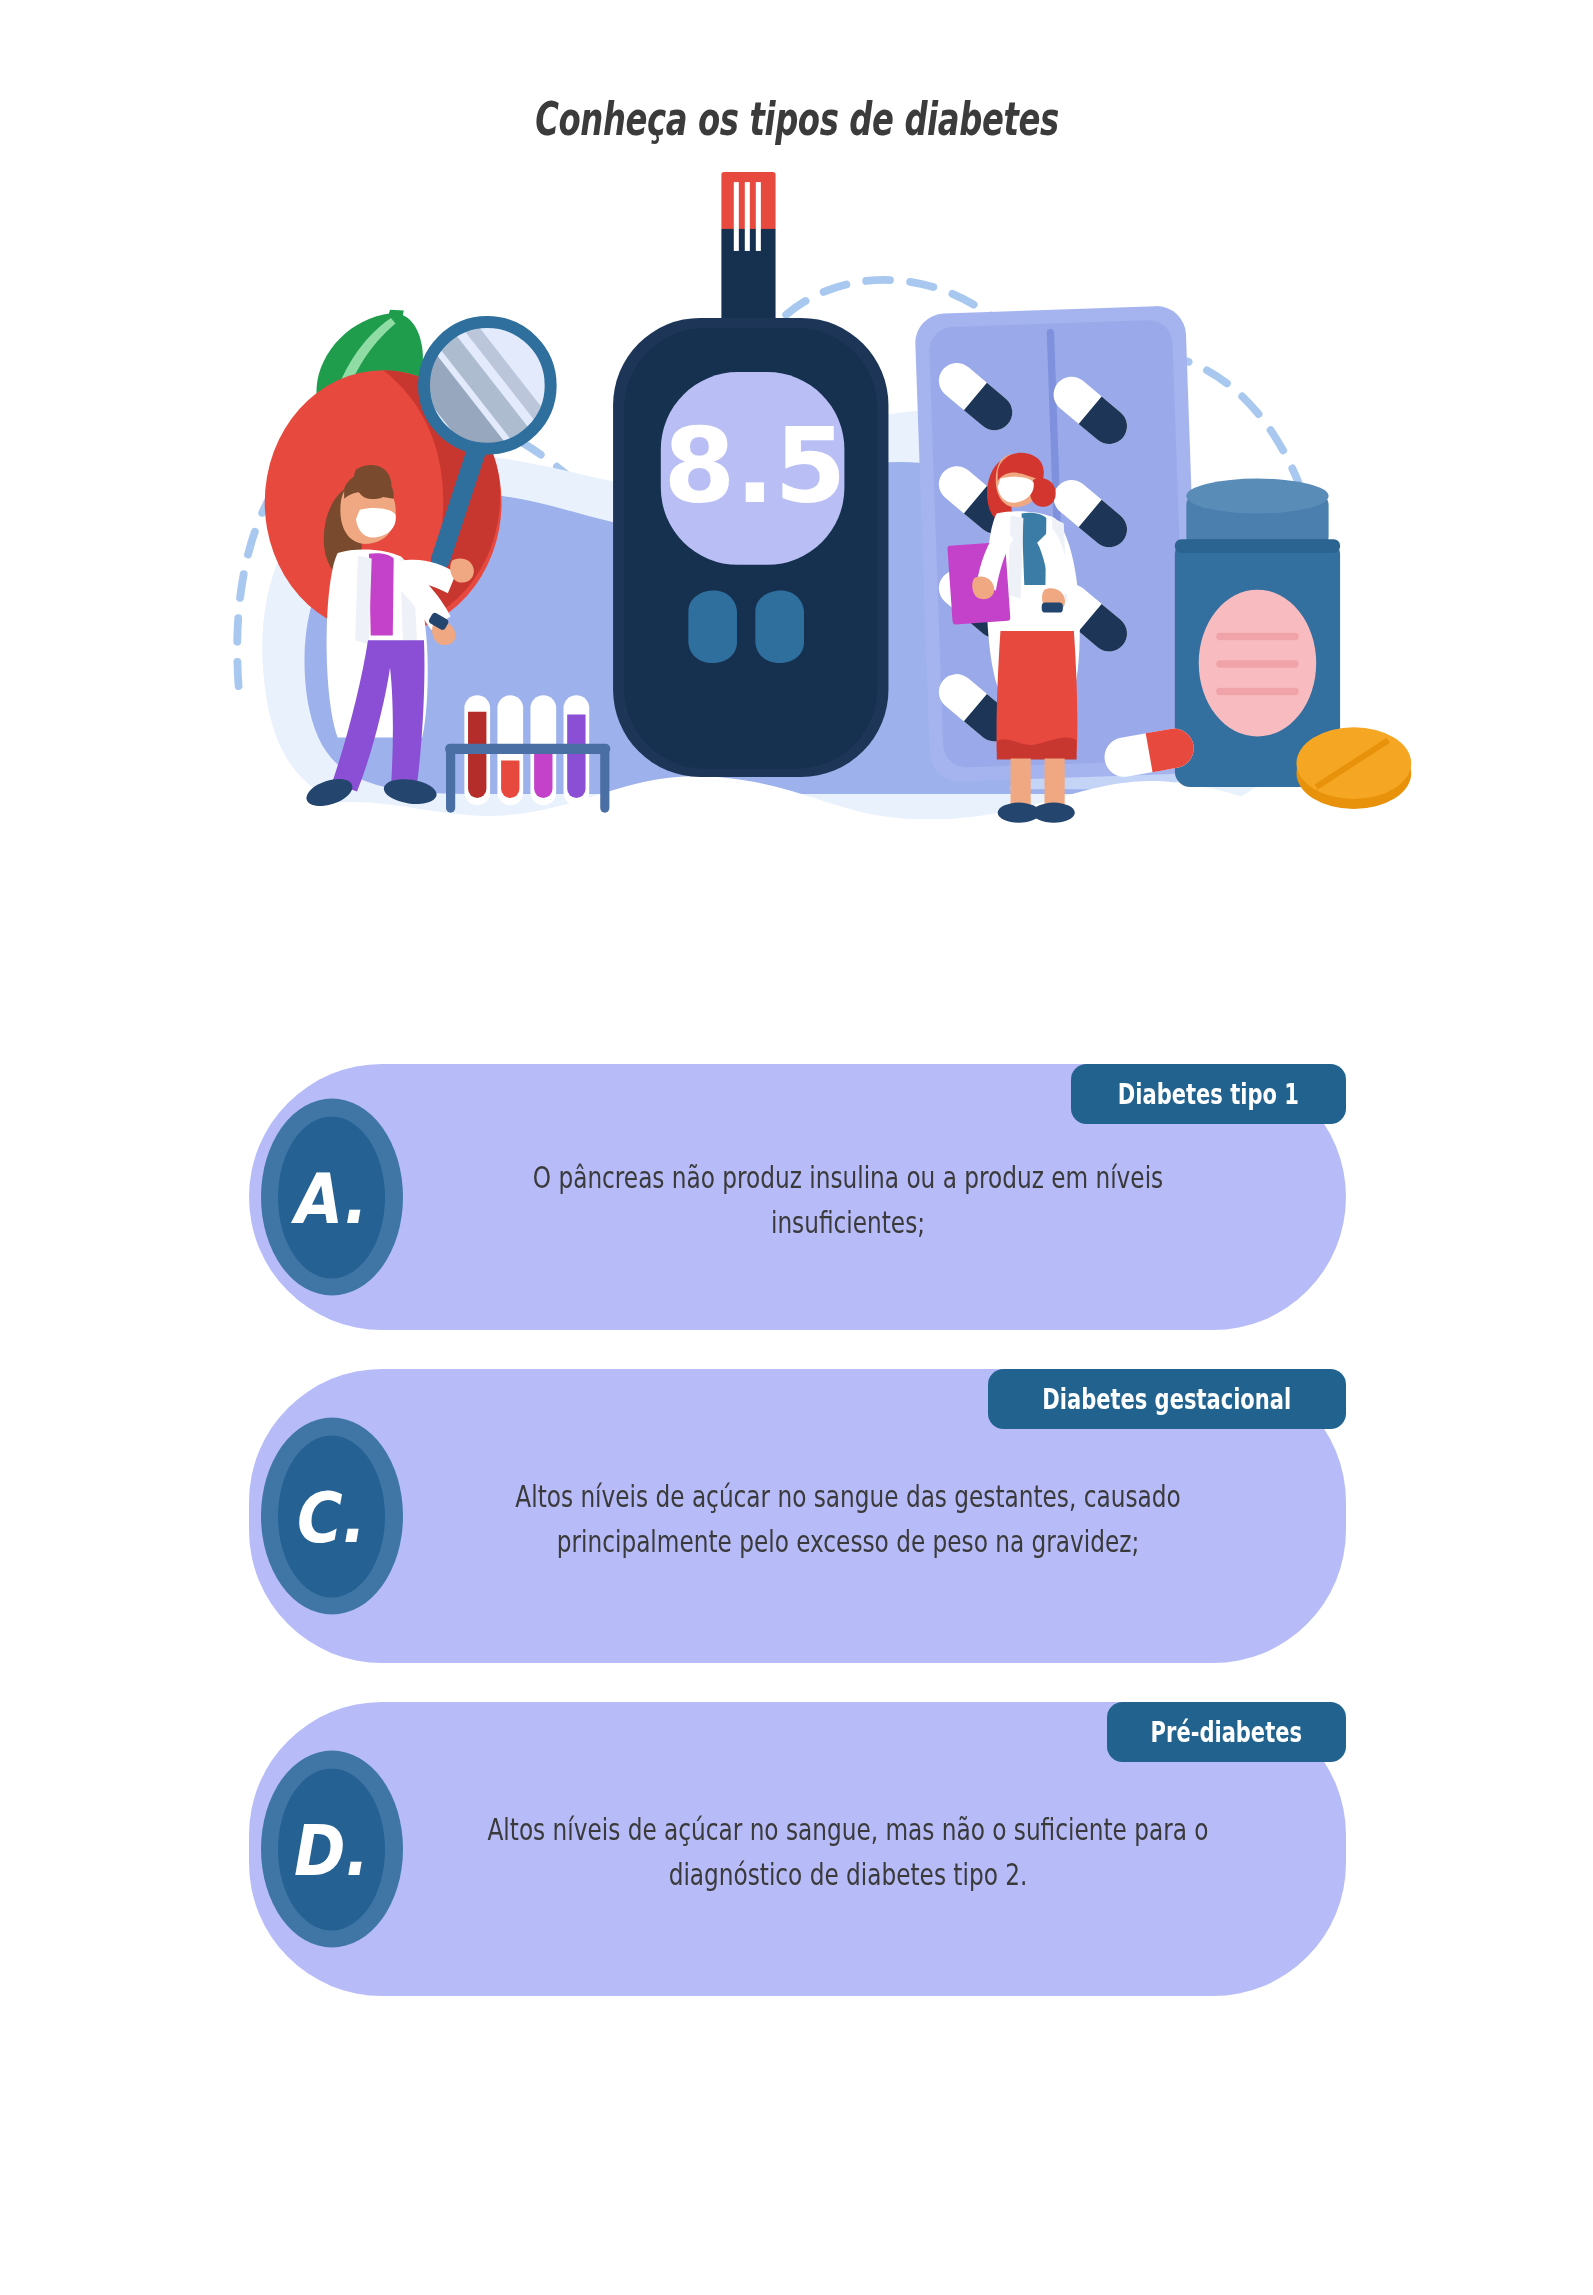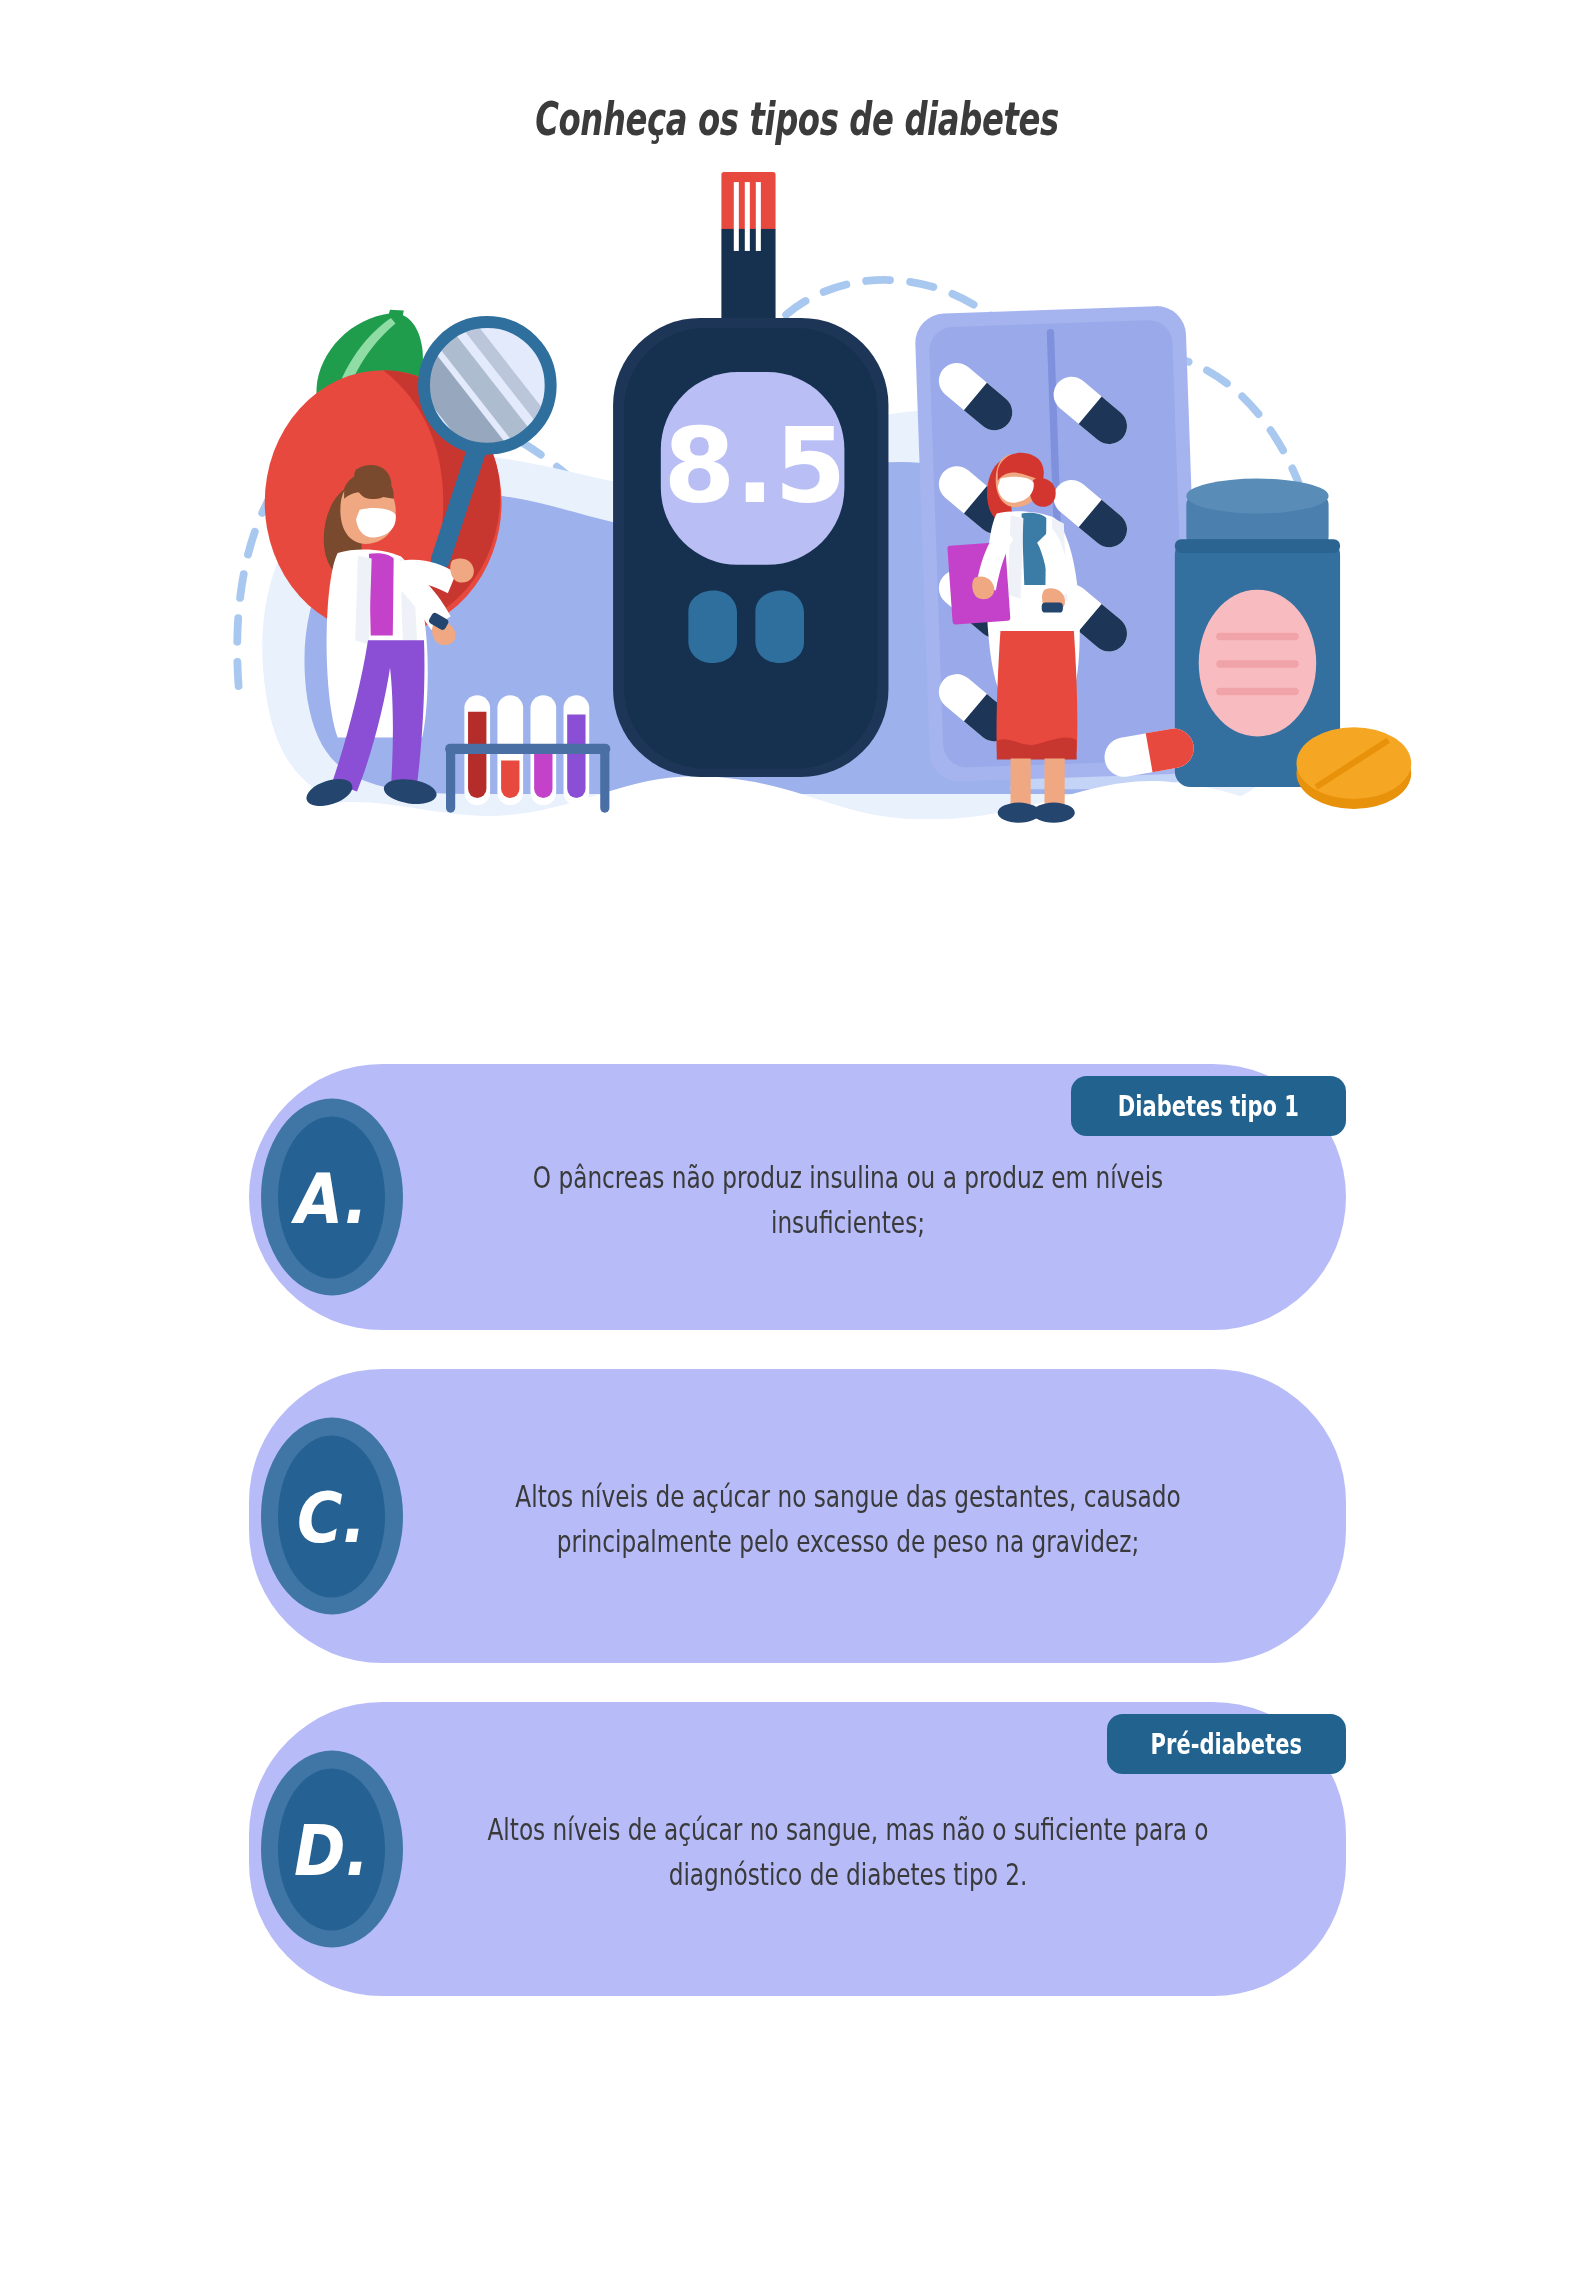--- a/index.html
+++ b/index.html
@@ -63,21 +63,20 @@
     top: 0;
     right: 0;
     height: 60px;
     display: flex;
     align-items: center;
     justify-content: center;
     padding: 8px 27px;
     background: #21628f;
     border-radius: 15.6px;
     z-index: 3;
-    margin-top: 12px;
   }
   .badge-label {
     font-family: "DejaVu Sans Condensed", "Liberation Sans Narrow", "Liberation Sans", sans-serif;
     font-size: 28.5px;
     font-weight: 700;
     color: #ffffff;
     white-space: nowrap;
     transform: scaleX(0.82);
     transform-origin: center center;
   }
@@ -366,20 +365,23 @@
           <div class="letter-inner">
             <span class="letter-text">A.</span>
           </div>
         </div>
         <div class="card-body">O pâncreas não produz insulina ou a produz em níveis insuficientes;</div>
       </div>
     </div>
 
 
     <div class="card-wrap">
+      <div class="badge">
+        <span class="badge-label">Diabetes gestacional</span>
+      </div>
       <div class="card tall">
         <div class="letter-badge">
           <div class="letter-inner">
             <span class="letter-text">C.</span>
           </div>
         </div>
         <div class="card-body">Altos níveis de açúcar no sangue das gestantes, causado principalmente pelo excesso de peso na gravidez;</div>
       </div>
     </div>
 

